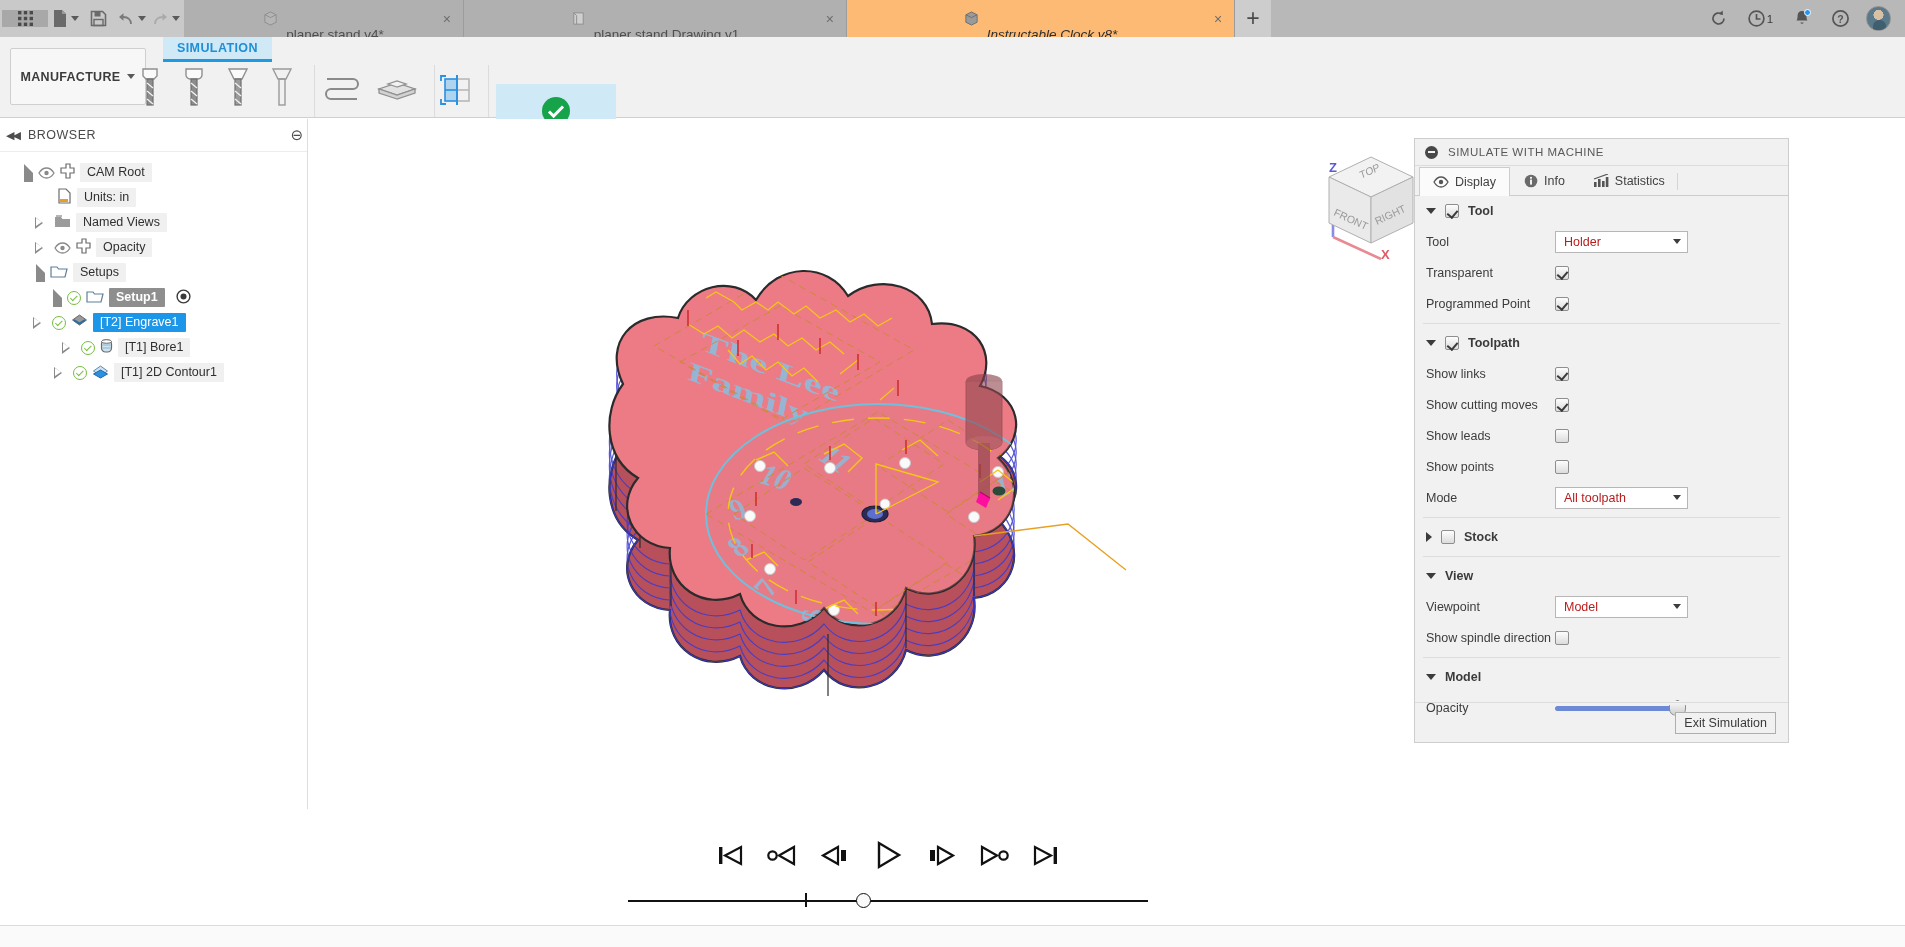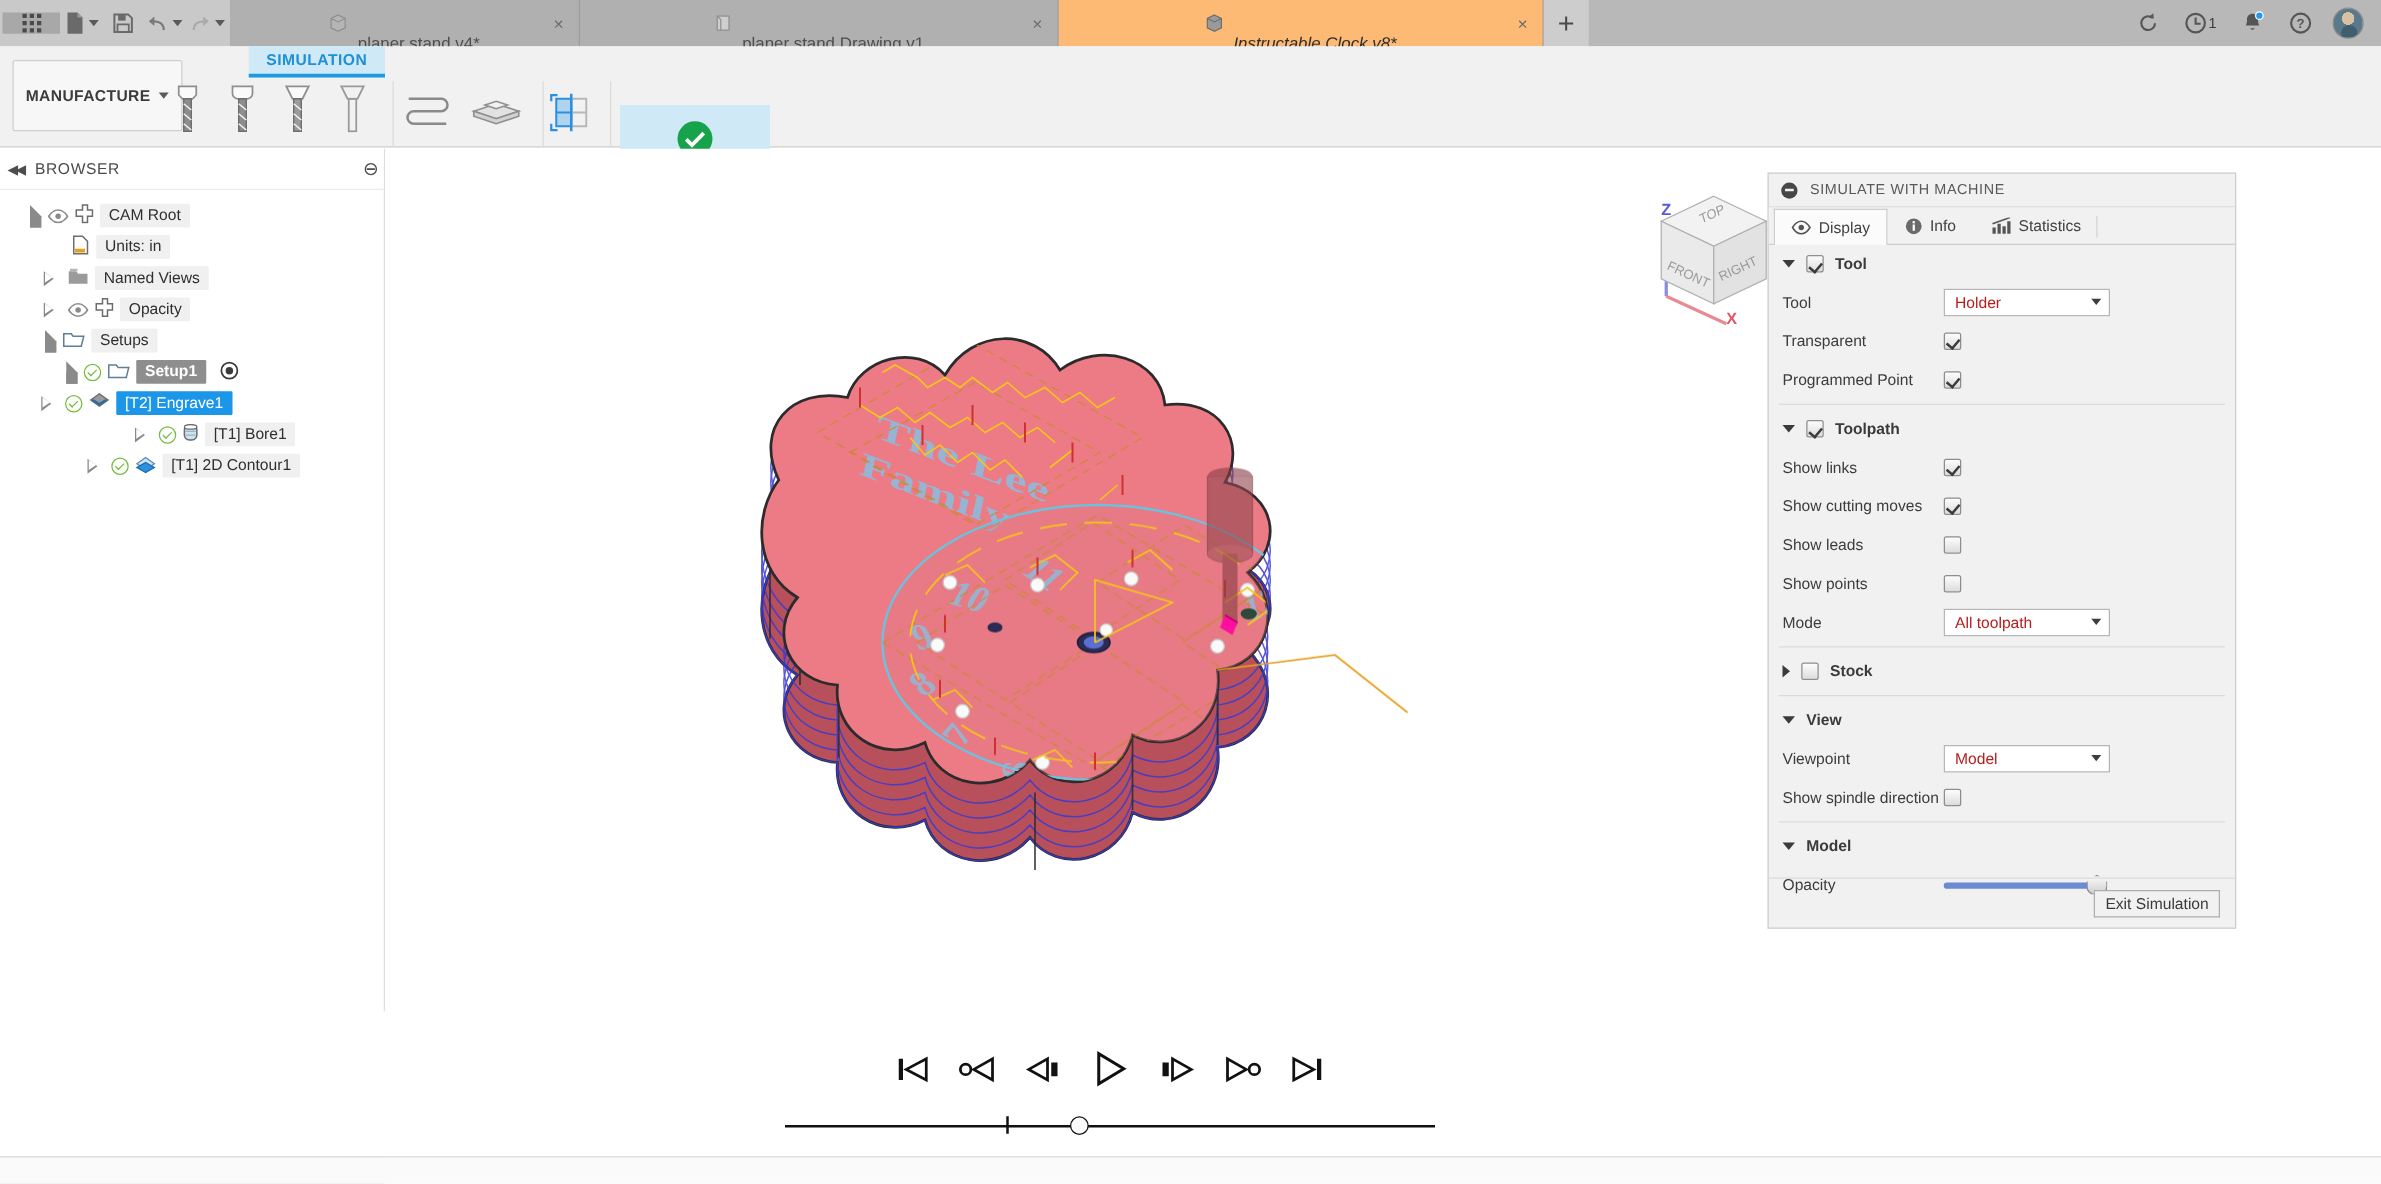--- a/index.html
+++ b/index.html
@@ -52,21 +52,20 @@
   
   #ribbon{
     position:absolute; top:37px; left:0; width:1905px; height:81px;
     background:#f1f1f1; border-bottom:1px solid #d0d0d0;
   }
   #simtab{
     position:absolute; left:163px; top:0px; height:25px; background:#cfe9f7;
     color:#1f8fd6; font-size:12.5px; font-weight:bold; letter-spacing:.4px;
     padding:0 14px; display:flex;align-items:center; cursor:pointer;
     border-bottom:3px solid #1f9ae0;
-    margin-left:36px;
   }
   #manufacture{
     position:absolute; left:10px; top:11px; width:136px; height:57px;
     border:1px solid #cfcfcf; background:#f7f7f7; border-radius:2px;
     display:flex; align-items:center; justify-content:center; gap:4px;
     font-size:12.5px; font-weight:bold; letter-spacing:.3px; color:#3c3c3c; cursor:pointer;
   }
   .rgroup{ position:absolute; top:28px; display:flex; align-items:flex-start; }
   .rbtn{ display:flex; flex-direction:column; align-items:center; cursor:pointer; }
   .rgroup .vsep{ width:1px; height:52px; background:#dcdcdc; margin:0 10px; align-self:center;}
@@ -477,34 +476,34 @@
       <span class="chk-ok"></span>
       <span>
         <svg width="17" height="16" viewBox="0 0 17 16">
             <path d="M8.5 2l7 5-7 5-7-5z" fill="#9a9a9a" stroke="#6a6a6a"></path>
             <path d="M3 7l5.5 3.5L14 7" fill="none" stroke="#2b6e9e" stroke-width="2"></path>
           </svg>
       </span>
       <span class="lbl">[T2] Engrave1</span>
     </div>
 
-    <div class="trow" style="padding-left:108px">
+    <div class="trow" style="padding-left:62px">
       <span class="tri-closed" style="margin-right:6px"></span>
       <span class="chk-ok"></span>
       <span>
         <svg width="13" height="16" viewBox="0 0 13 16">
             <rect x="1.5" y="2" width="10" height="12" rx="4" fill="#cfe3ef" stroke="#6a6a6a" stroke-width="1.2"></rect>
             <ellipse cx="6.5" cy="3.5" rx="5" ry="1.8" fill="#fff" stroke="#6a6a6a" stroke-width="1"></ellipse>
             <path d="M2.5 7h8M2.5 10h8" stroke="#8fb6cc"></path>
           </svg>
       </span>
       <span class="lbl">[T1] Bore1</span>
     </div>
 
-    <div class="trow" style="padding-left:70px">
+    <div class="trow" style="padding-left:54px">
       <span class="tri-closed" style="margin-right:6px"></span>
       <span class="chk-ok"></span>
       <span>
         <svg width="17" height="16" viewBox="0 0 17 16">
             <path d="M8.5 3l7 5-7 5-7-5z" fill="#cfe3f5" stroke="#5a8ab0"></path>
             <path d="M8.5 7l7 4-7 4-7-4z" fill="#2b90e0" stroke="#1c6ba8"></path>
           </svg>
       </span>
       <span class="lbl">[T1] 2D Contour1</span>
     </div>

